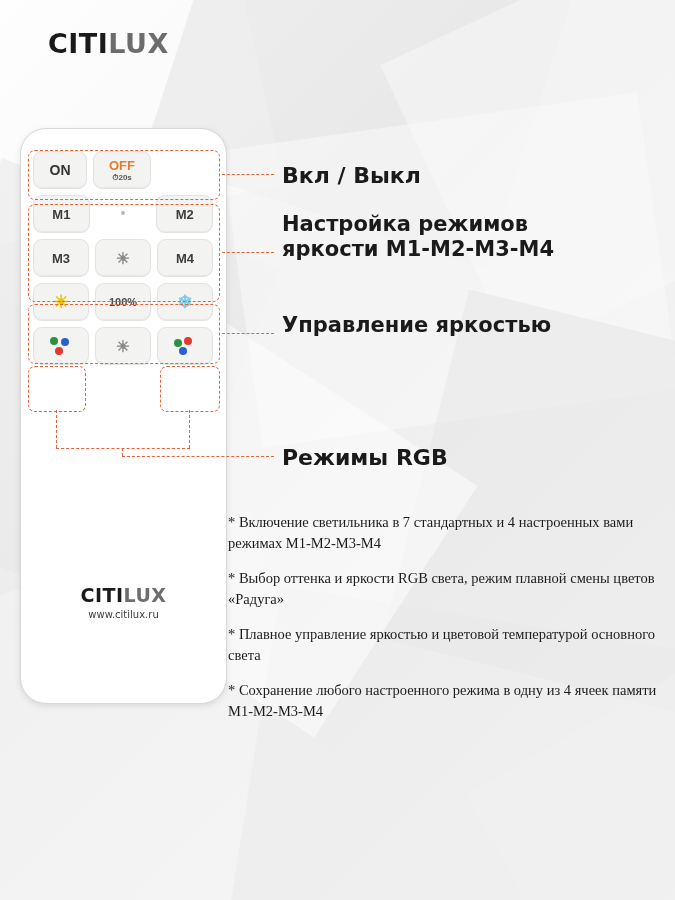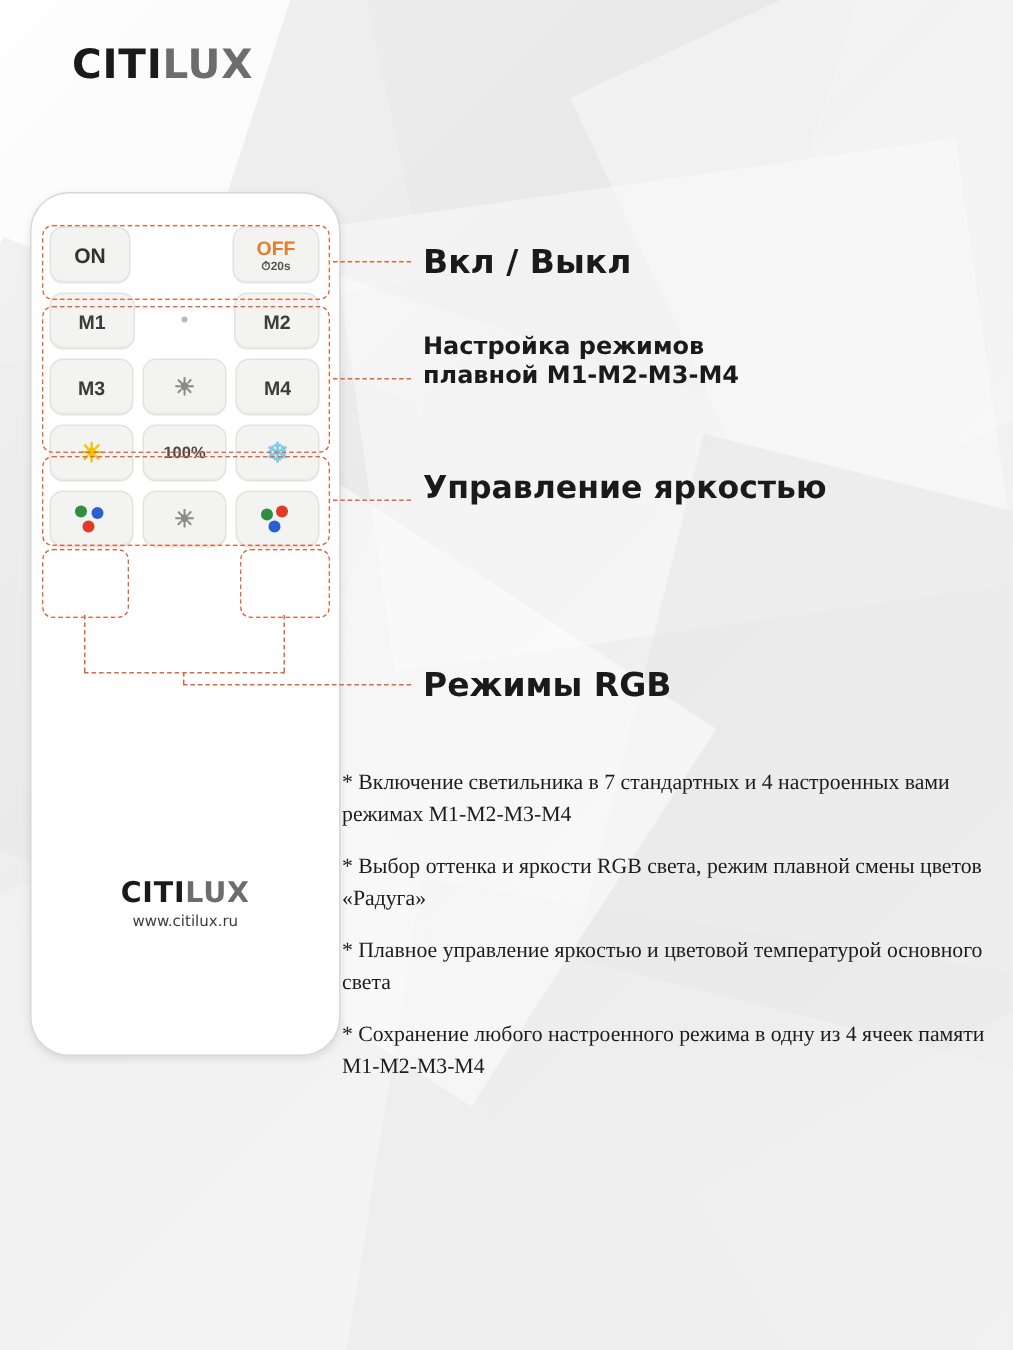--- a/index.html
+++ b/index.html
@@ -66,21 +66,21 @@
     border: 1.5px solid #d8d8d8;
     border-radius: 26px;
     box-shadow: 0 2px 6px rgba(0,0,0,0.10);
   }
   .keypad {
     position: absolute;
     left: 12px;
     top: 22px;
     width: 180px;
   }
-  .row { display: flex; gap: 6px; margin-bottom: 6px; justify-content: space-between; }
+  .row { display: flex; gap: 6px; margin-bottom: 6px; justify-content: flex-start; }
 
   .key {
     background: #f3f3f1;
     border: 1px solid #e2e2e0;
     border-radius: 9px;
     height: 36px;
     display: flex;
     align-items: center;
     justify-content: center;
     font-size: 13px;
@@ -153,21 +153,21 @@
   
   .callout {
     position: absolute;
     font-size: 22px;
     font-weight: bold;
     color: #1a1a1a;
     line-height: 1.18;
     font-family: "DejaVu Sans", sans-serif;
   }
   .co-onoff { left: 282px; top: 163px; }
-  .co-mem { left: 282px; top: 222px; font-size: 16px; }
+  .co-mem { left: 282px; top: 212px; font-size: 21px; }
   .co-bright { left: 282px; top: 313px; font-size: 21px; }
   .co-rgb { left: 282px; top: 445px; }
 
   
   .notes {
     position: absolute;
     left: 228px;
     top: 512px;
     width: 430px;
     font-size: 14.5px;
@@ -289,21 +289,21 @@
     <div class="conn-v" style="left:56px; top:410px; height:38px;"></div>
     <div class="conn-v" style="left:189px; top:410px; height:38px;"></div>
     <div class="conn" style="left:56px; top:448px; width:134px;"></div>
     <div class="conn-v" style="left:122px; top:448px; height:8px;"></div>
     <div class="conn" style="left:122px; top:456px; width:152px;"></div>
 
     <div class="callout co-onoff">Вкл / Выкл</div>
 
     <div class="callout co-mem">
       <div>Настройка режимов</div>
-      <div>плавной M1-M2-M3-M4</div>
+      <div>яркости M1-M2-M3-M4</div>
     </div>
 
     <div class="callout co-bright">
       <div>Управление яркостью</div>
     </div>
 
     <div class="callout co-rgb">Режимы RGB</div>
 
     <div class="notes">
       <div class="note">* Включение светильника в 7 стандартных и 4 настроенных вами режимах M1-M2-M3-M4</div>

